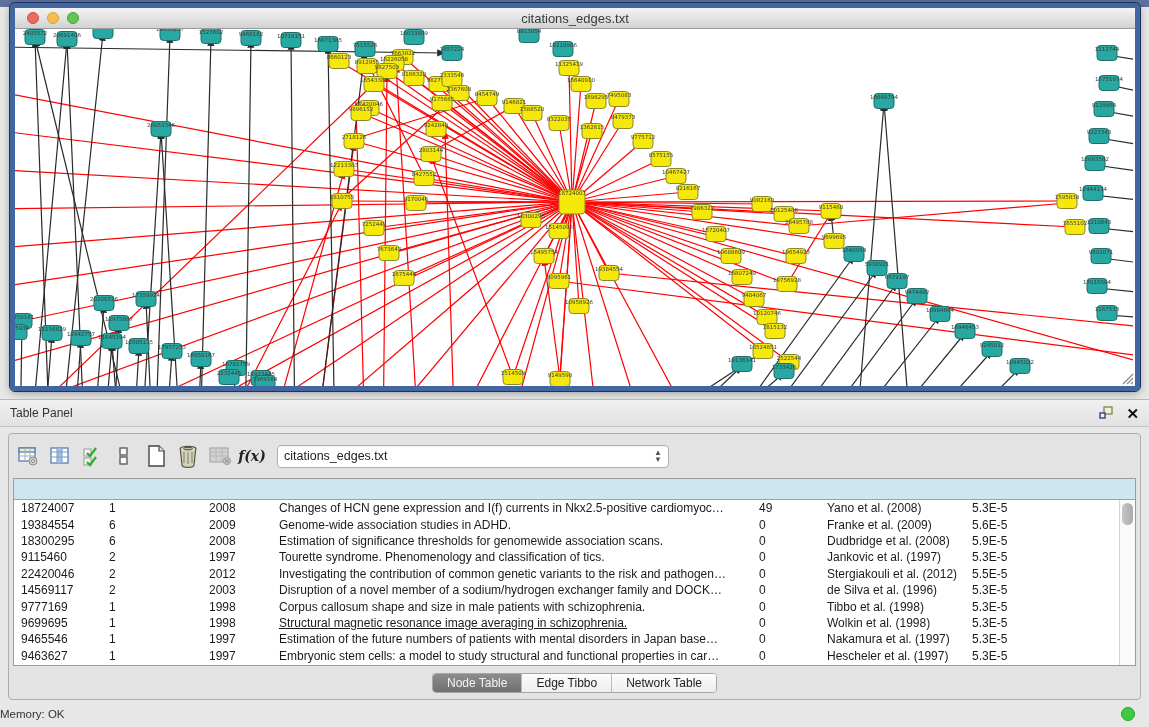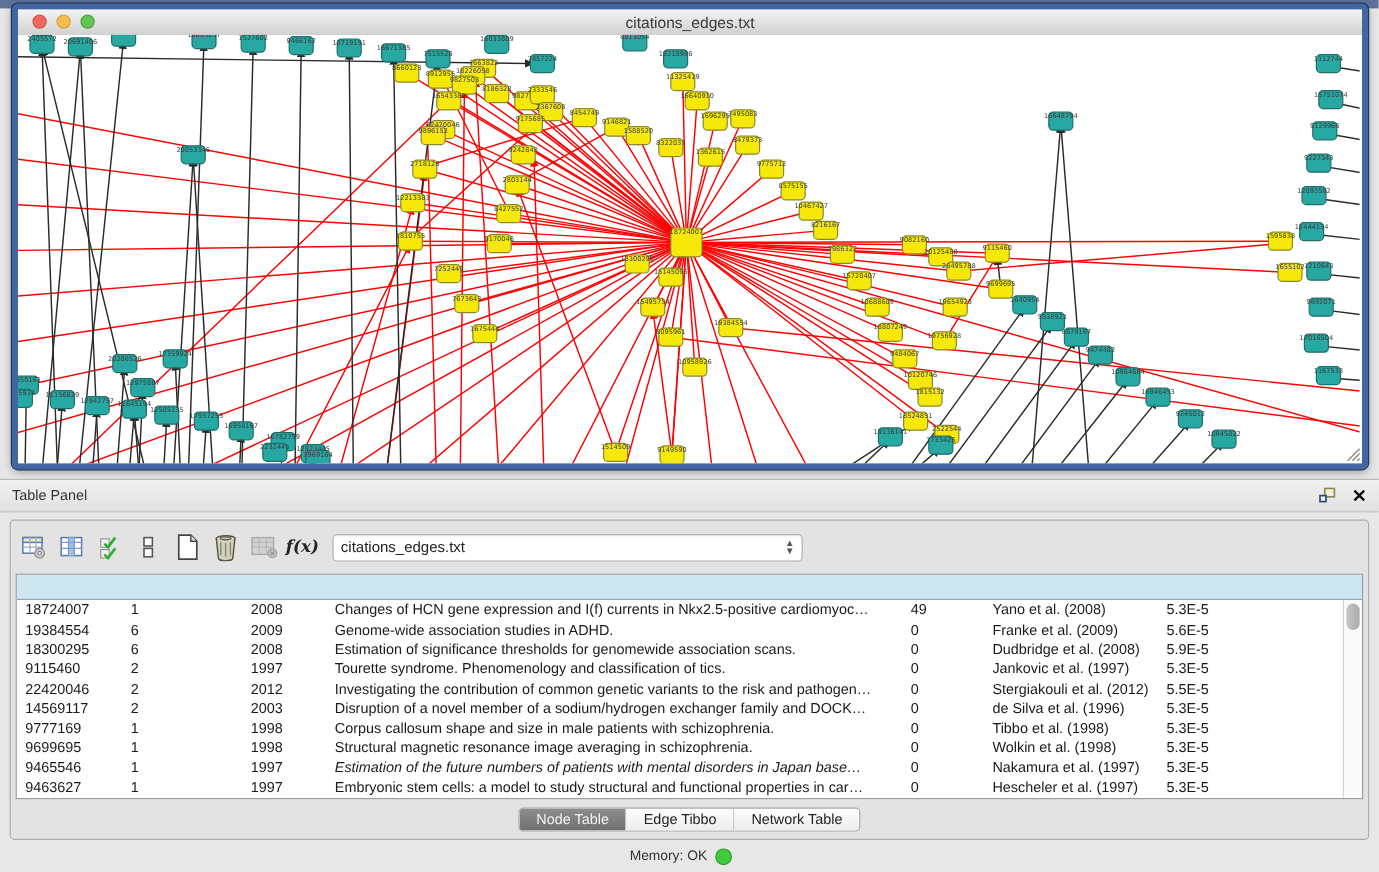--- a/index.html
+++ b/index.html
@@ -52,21 +52,21 @@
   .vscroll { position:absolute; right:0; top:21px; bottom:0; width:16px; background:#fafafa; border-left:1px solid #d5d5d5; }
   .vthumb { position:absolute; left:2px; top:3px; width:11px; height:22px; background:linear-gradient(90deg,#c6c6c6,#ababab); border-radius:6px; }
 
   .tabs-row { height:33px; display:flex; align-items:center; justify-content:center; flex:0 0 auto; }
   .seg { display:flex; height:20px; border:1px solid #a8a8a8; border-radius:4px; overflow:hidden; background:#fff; }
   .seg-btn { font-size:12px; padding:0 14px; display:flex; align-items:center; color:#222;
     background:linear-gradient(#fdfdfd,#ededed); border-right:1px solid #bdbdbd; }
   .seg-btn:last-child { border-right:none; }
   .seg-btn.active { background:linear-gradient(#8d8d8d,#707070); color:#f4f4f4; }
 
-  .statusbar { position:absolute; left:0; bottom:0; width:1149px; height:27px; display:flex; align-items:center; justify-content:center; padding-right:14px; gap:7px; }
+  .statusbar { position:absolute; left:0; bottom:0; width:1149px; height:27px; display:flex; align-items:center; justify-content:space-between; padding-right:14px; gap:7px; }
   .mem-label { font-size:11.5px; color:#333; }
   .mem-dot { width:14px; height:14px; border-radius:50%; background:#3ecb3e; border:1.5px solid #2e9e2e; }
 </style>
 </head>
 <body>
 
 <div class="top-strip"></div>
 
 <div class="net-window">
   <div class="titlebar">
@@ -852,30 +852,30 @@
             <div class="dcell" style="width: 70px;">1998</div>
             <div class="dcell" style="width: 480px;">Corpus callosum shape and size in male patients with schizophrenia.</div>
             <div class="dcell" style="width: 68px;">0</div>
             <div class="dcell" style="width: 145px;">Tibbo et al. (1998)</div>
             <div class="dcell" style="width: 127px;">5.3E-5</div>
           </div>
           <div class="drow">
             <div class="dcell" style="width: 88px;">9699695</div>
             <div class="dcell" style="width: 100px;">1</div>
             <div class="dcell" style="width: 70px;">1998</div>
-            <div class="dcell" style="width: 480px;">Structural magnetic resonance image averaging in schizophrenia.</div>
+            <div class="dcell" style="width: 480px; text-decoration: underline;">Structural magnetic resonance image averaging in schizophrenia.</div>
             <div class="dcell" style="width: 68px;">0</div>
             <div class="dcell" style="width: 145px;">Wolkin et al. (1998)</div>
             <div class="dcell" style="width: 127px;">5.3E-5</div>
           </div>
           <div class="drow">
             <div class="dcell" style="width: 88px;">9465546</div>
             <div class="dcell" style="width: 100px;">1</div>
             <div class="dcell" style="width: 70px;">1997</div>
-            <div class="dcell" style="width: 480px; font-style: italic;">Estimation of the future numbers of patients with mental disorders in Japan base…</div>
+            <div class="dcell" style="width: 480px;">Estimation of the future numbers of patients with mental disorders in Japan base…</div>
             <div class="dcell" style="width: 68px;">0</div>
             <div class="dcell" style="width: 145px;">Nakamura et al. (1997)</div>
             <div class="dcell" style="width: 127px;">5.3E-5</div>
           </div>
           <div class="drow">
             <div class="dcell" style="width: 88px;">9463627</div>
             <div class="dcell" style="width: 100px;">1</div>
             <div class="dcell" style="width: 70px;">1997</div>
             <div class="dcell" style="width: 480px;">Embryonic stem cells: a model to study structural and functional properties in car…</div>
             <div class="dcell" style="width: 68px;">0</div>

